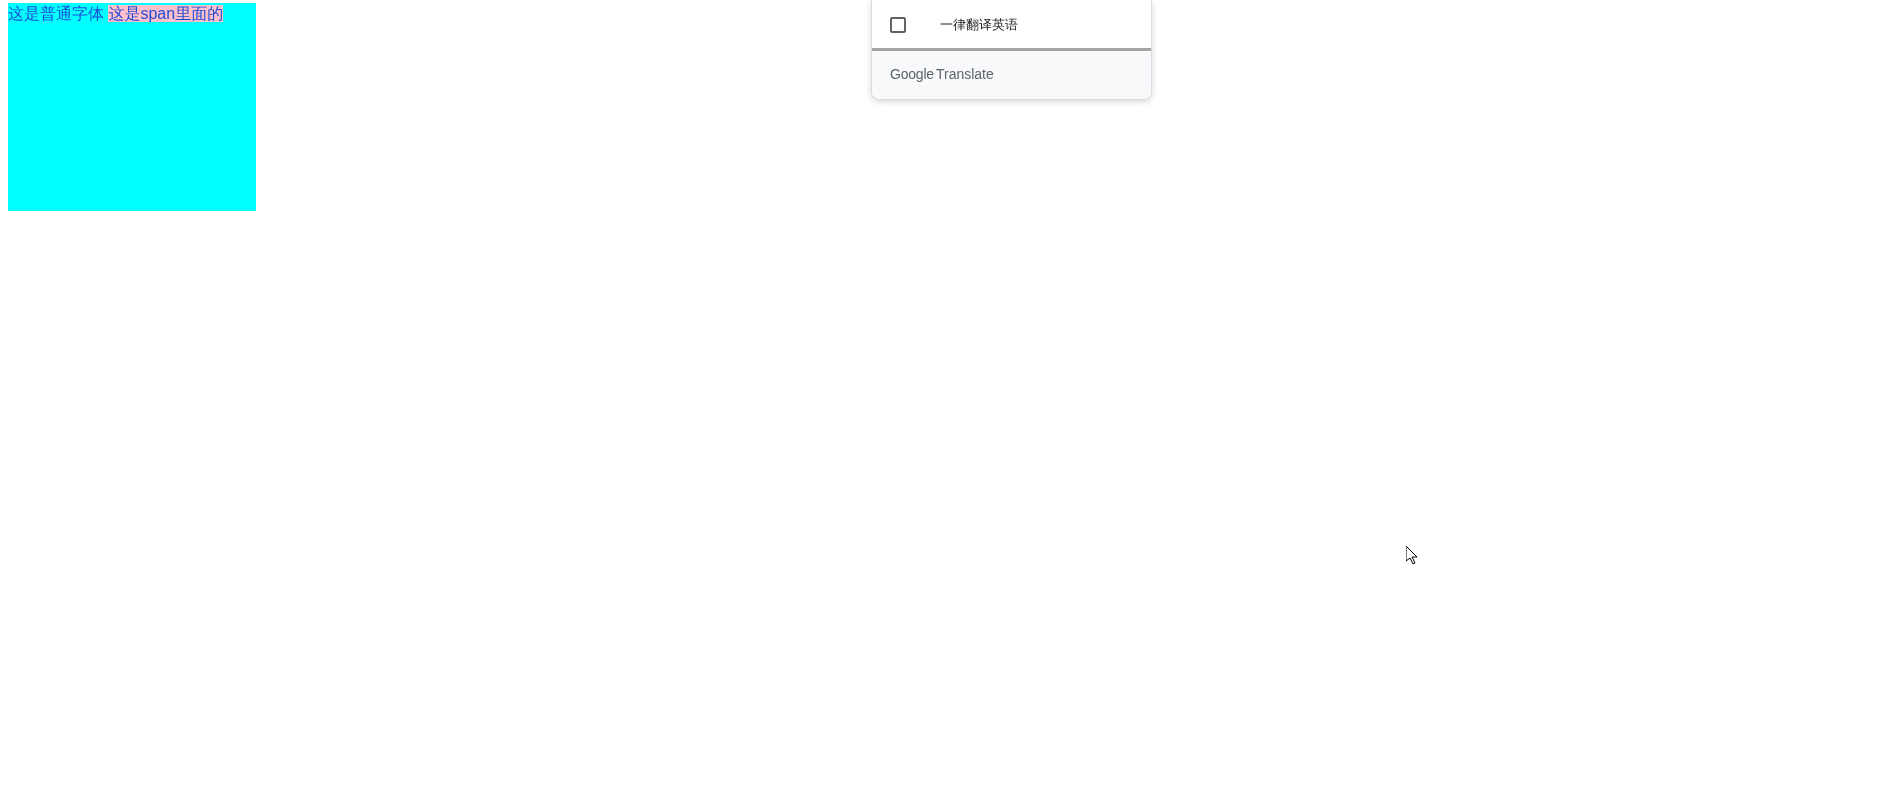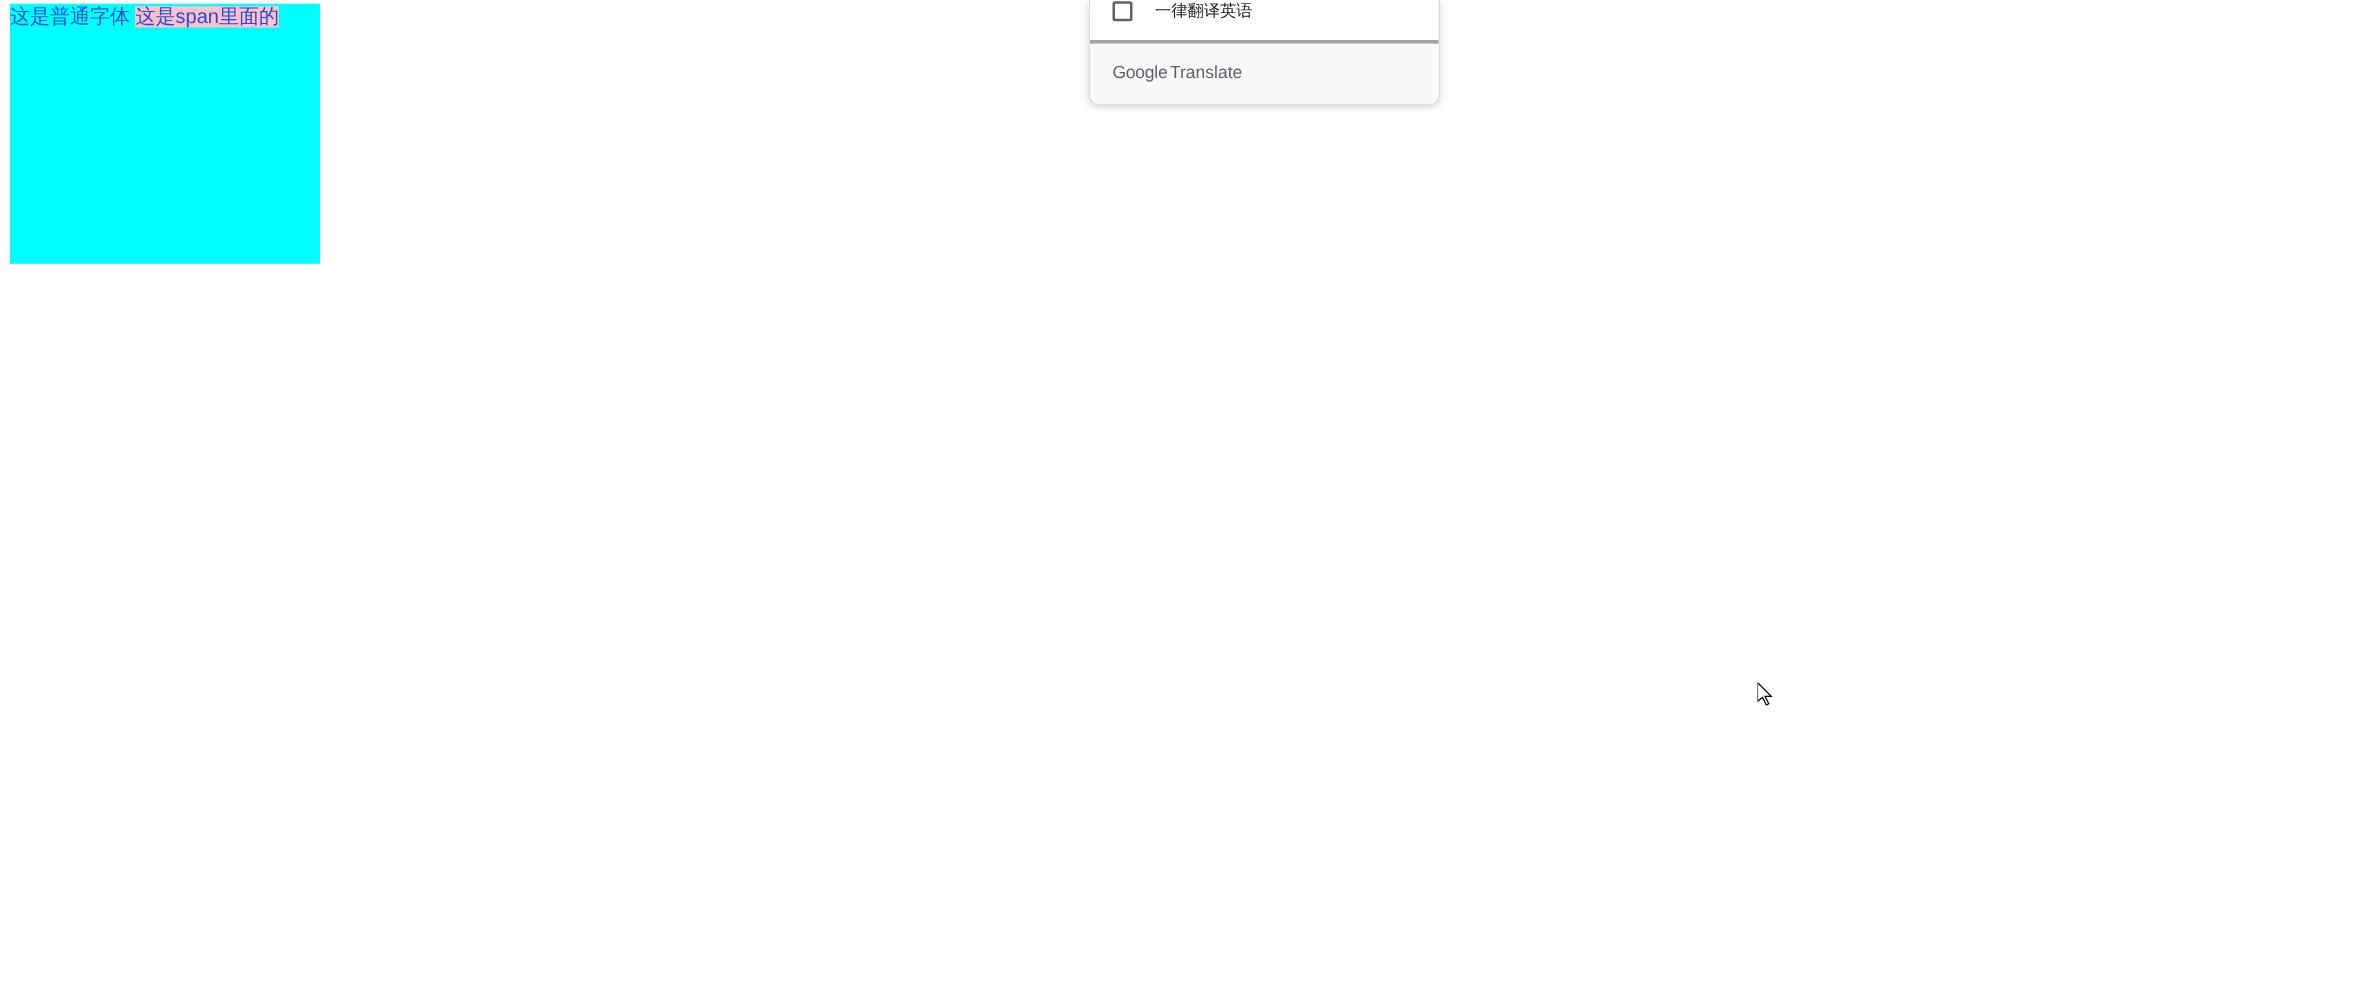--- a/index.html
+++ b/index.html
@@ -37,22 +37,22 @@
       background: #ffffff;
       border: 1px solid #dadce0;
       border-top: none;
       border-radius: 0 0 8px 8px;
       box-shadow: 0 2px 6px rgba(0,0,0,0.15);
       font-family: Arial, sans-serif;
     }
     .translate-option {
       display: flex;
       align-items: center;
-      padding: 0 18px 14px 18px;
-      gap: 18px;
+      padding: 16px 18px 14px 18px;
+      gap: 34px;
     }
     .checkbox-icon {
       width: 16px;
       height: 16px;
       border: 2px solid #5f6368;
       border-radius: 2px;
       flex-shrink: 0;
     }
     .translate-option-label {
       font-size: 13px;

